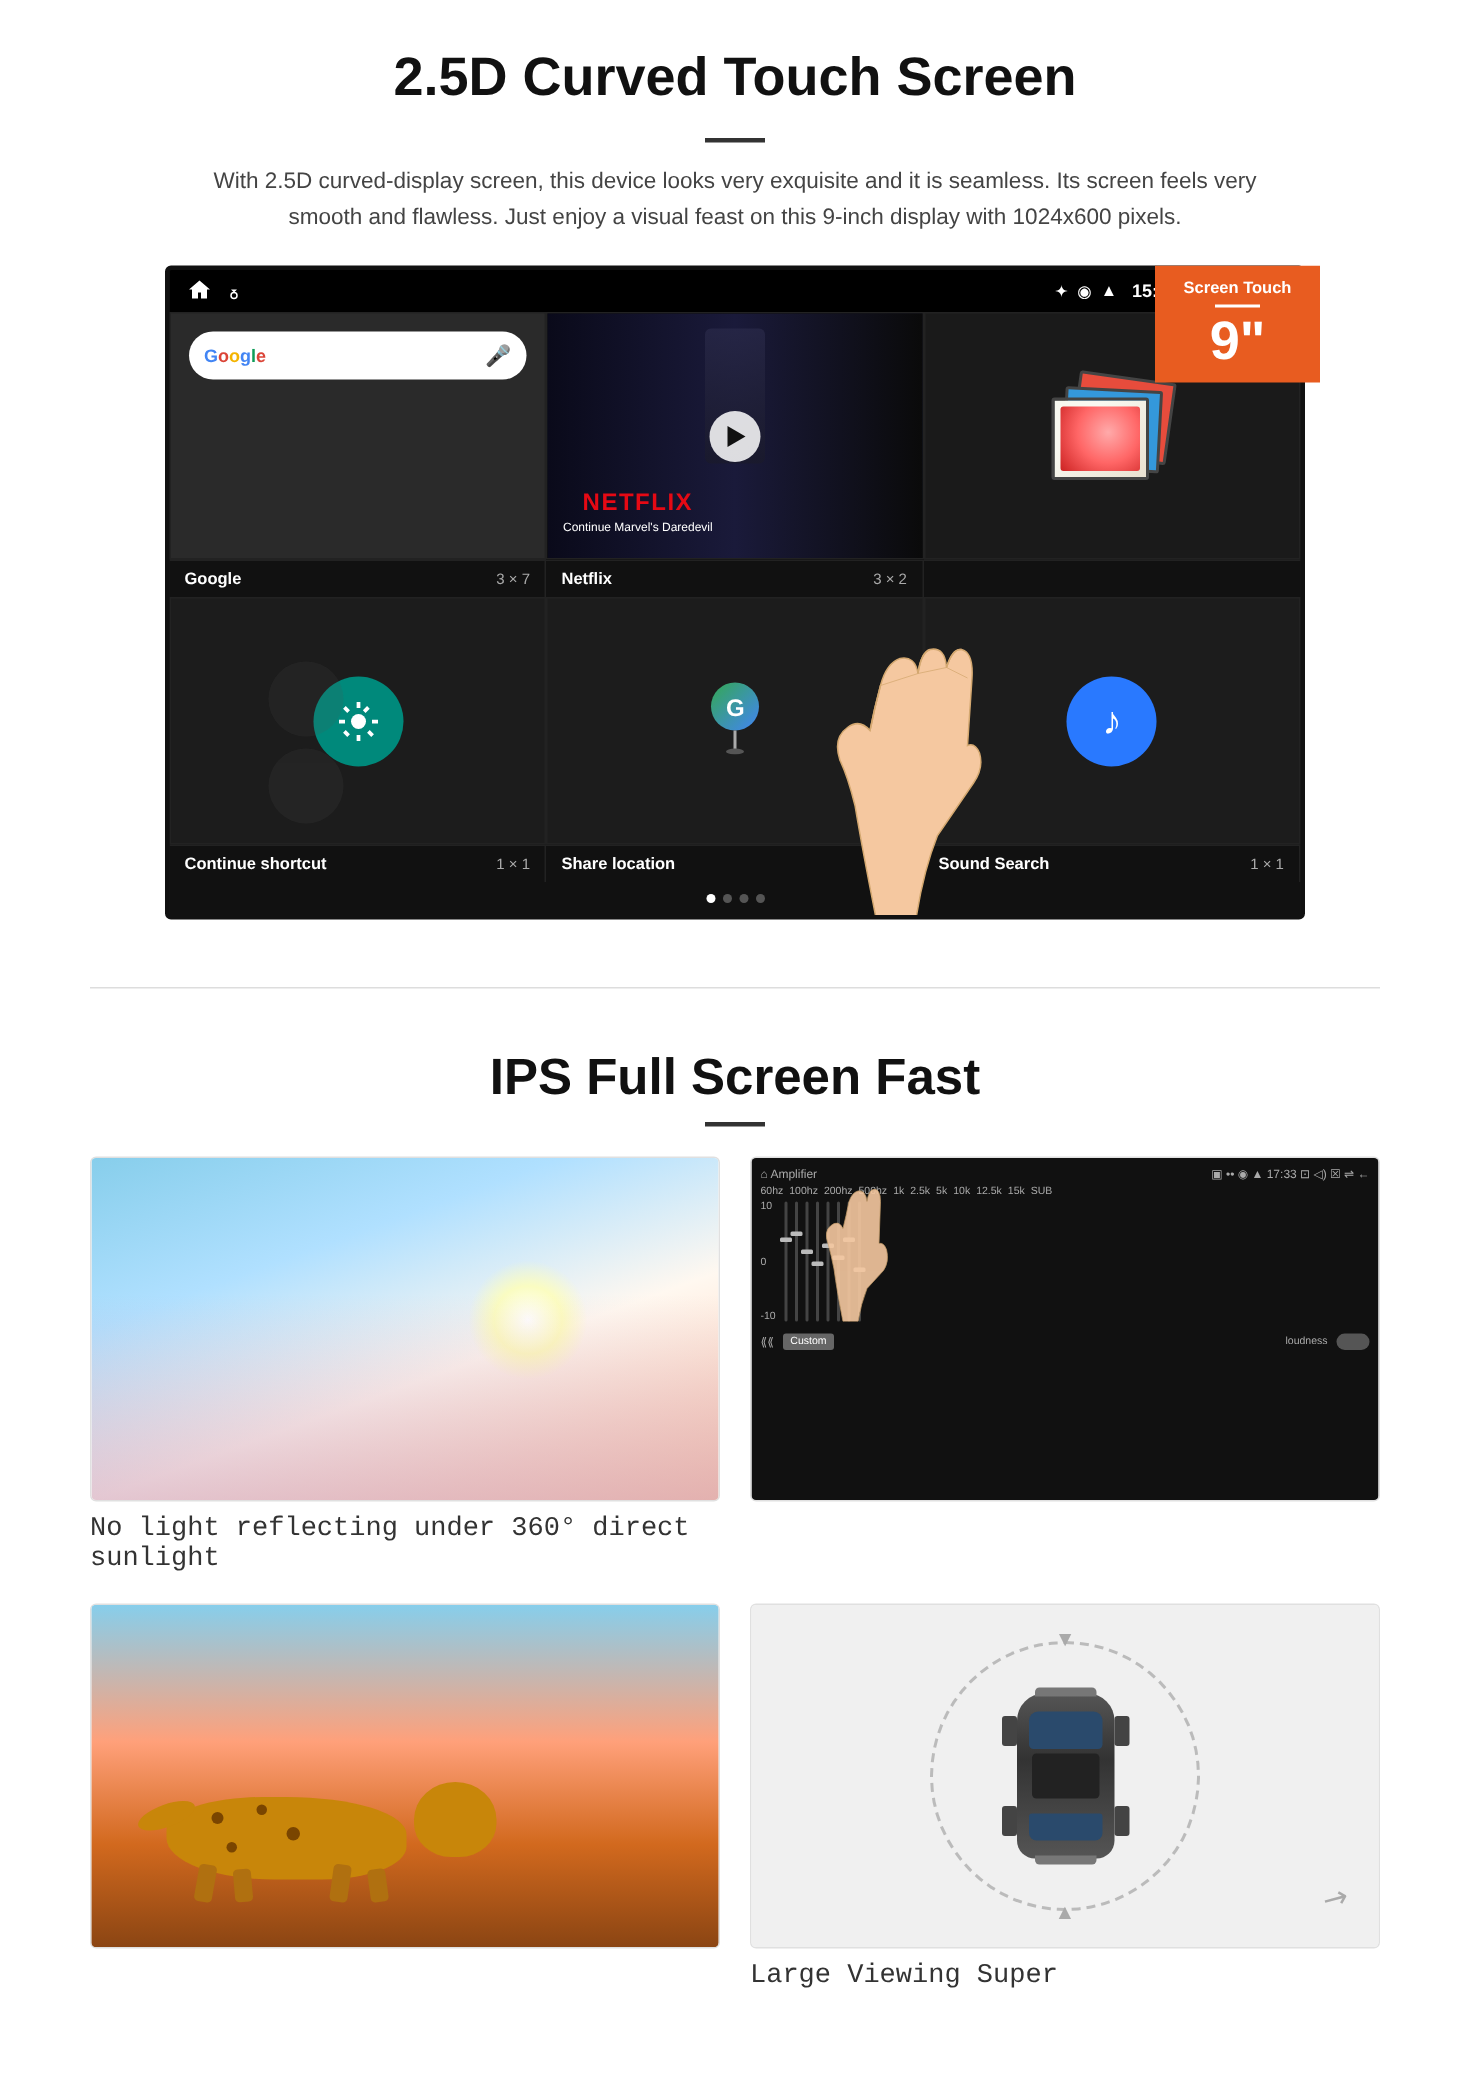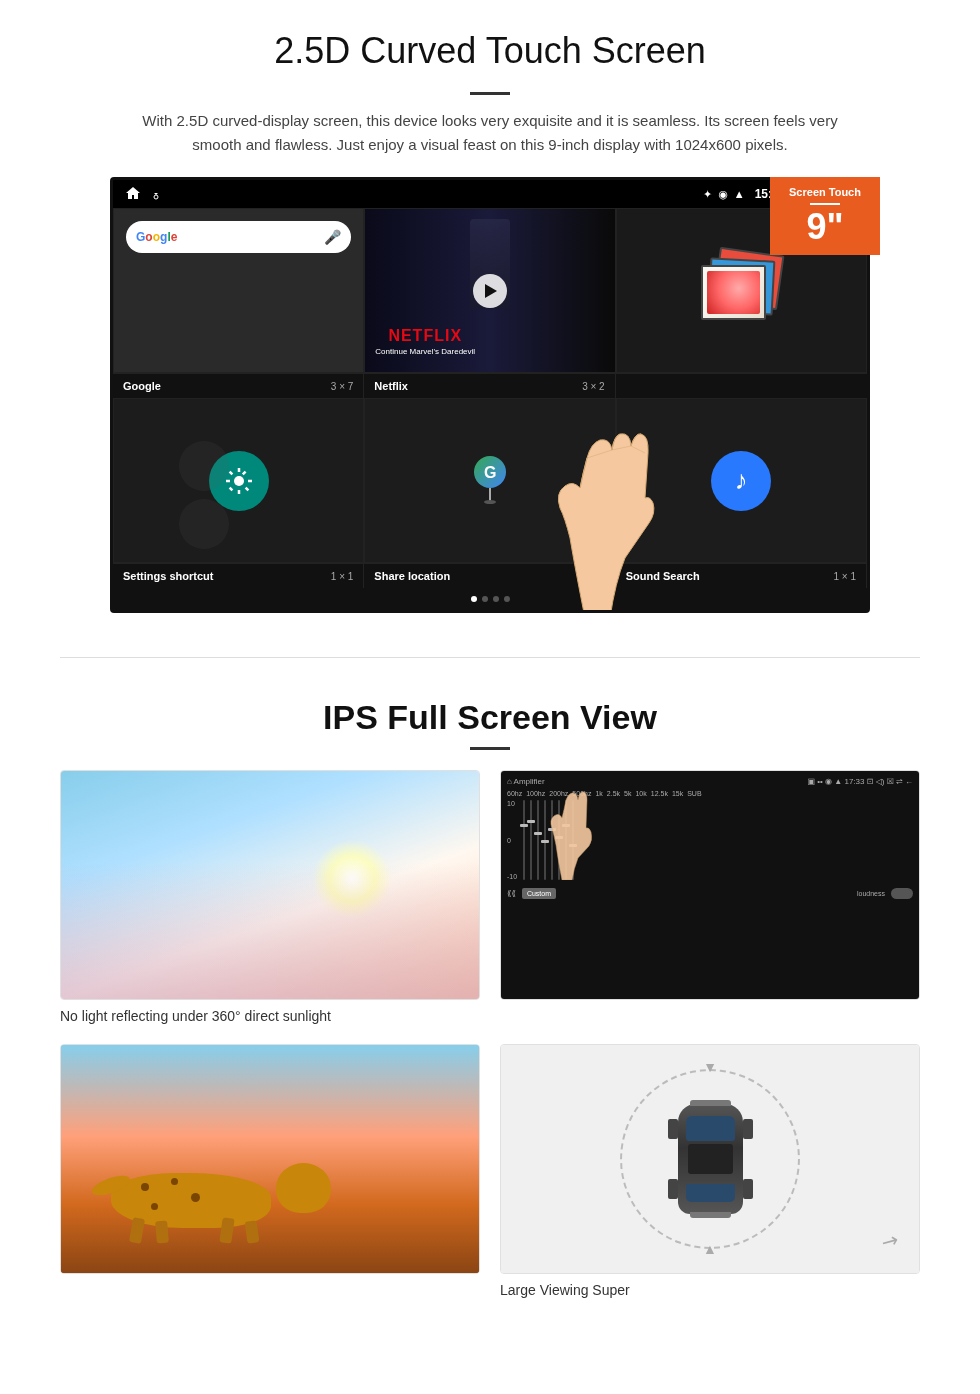--- a/index.html
+++ b/index.html
@@ -11,21 +11,21 @@
       overflow-x: hidden;
     }
 
     
     .section1 {
       text-align: center;
       padding: 30px 60px 20px;
     }
     .section1 h1 {
       font-size: 36px;
-      font-weight: 400;
+      font-weight: 700;
       color: #111;
       margin-bottom: 20px;
     }
     .divider-short {
       width: 40px;
       height: 3px;
       background: #333;
       margin: 10px auto 14px;
     }
     .section1 p {
@@ -340,23 +340,24 @@
       flex-direction: column;
     }
     .feature-img-box {
       width: 100%;
       height: 230px;
       border-radius: 4px;
       overflow: hidden;
       border: 1px solid #e0e0e0;
     }
     .feature-caption {
-      font-size: 14px;
+      font-size: 18px;
       color: #333;
       margin-top: 8px;
+      font-family: Liberation Mono, monospace;
     }
 
     
     .img-sunlight {
       background: linear-gradient(160deg, #87ceeb 0%, #b0e0ff 30%, #fff8f0 60%, #ffe0cc 80%, #ffccaa 100%);
       width: 100%;
       height: 100%;
       position: relative;
     }
     .sun-glare {
@@ -559,21 +560,21 @@
 
         <div class="app-cell sound-search-cell">
           <div class="music-icon-bg">
             <span style="font-size:26px;">♪</span>
           </div>
         </div>
       </div>
 
       <div class="app-labels-row">
         <div class="app-label">
-          <span class="app-label-name">Settings shortcut</span>
+          <span class="app-label-name">Continue shortcut</span>
           <span class="app-label-grid">1 × 1</span>
         </div>
         <div class="app-label">
           <span class="app-label-name">Share location</span>
           <span class="app-label-grid">1 × 1</span>
         </div>
         <div class="app-label">
           <span class="app-label-name">Sound Search</span>
           <span class="app-label-grid">1 × 1</span>
         </div>
@@ -586,21 +587,21 @@
         <div class="dot"></div>
       </div>
 
     </div>
   </div>
 </div>
 
 <hr class="section-divider">
 
 <div class="section2">
-  <h2>IPS Full Screen View</h2>
+  <h2>IPS Full Screen Fast</h2>
   <div class="divider-short"></div>
 
   <div class="feature-grid">
 
     <div class="feature-item">
       <div class="feature-img-box">
         <div class="img-sunlight">
           <div class="sun-glare"></div>
 
           <div style="position:absolute;bottom:0;left:0;right:0;height:60%;background:linear-gradient(to top, rgba(200,150,180,0.5), transparent);"></div>

